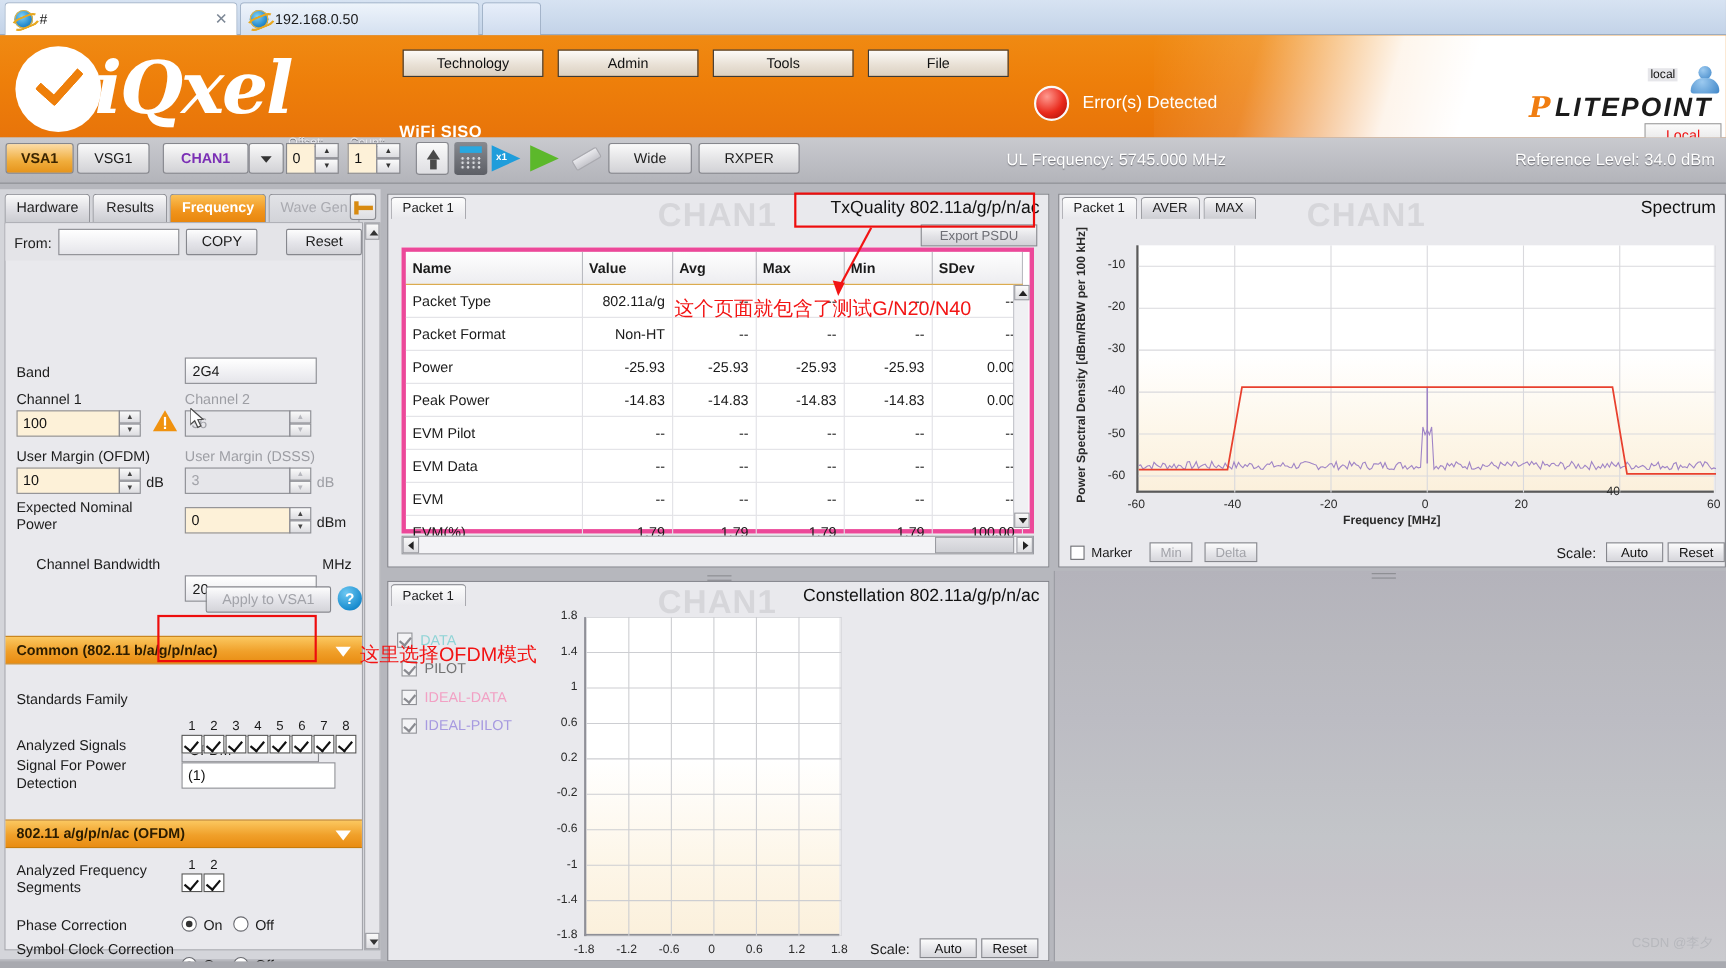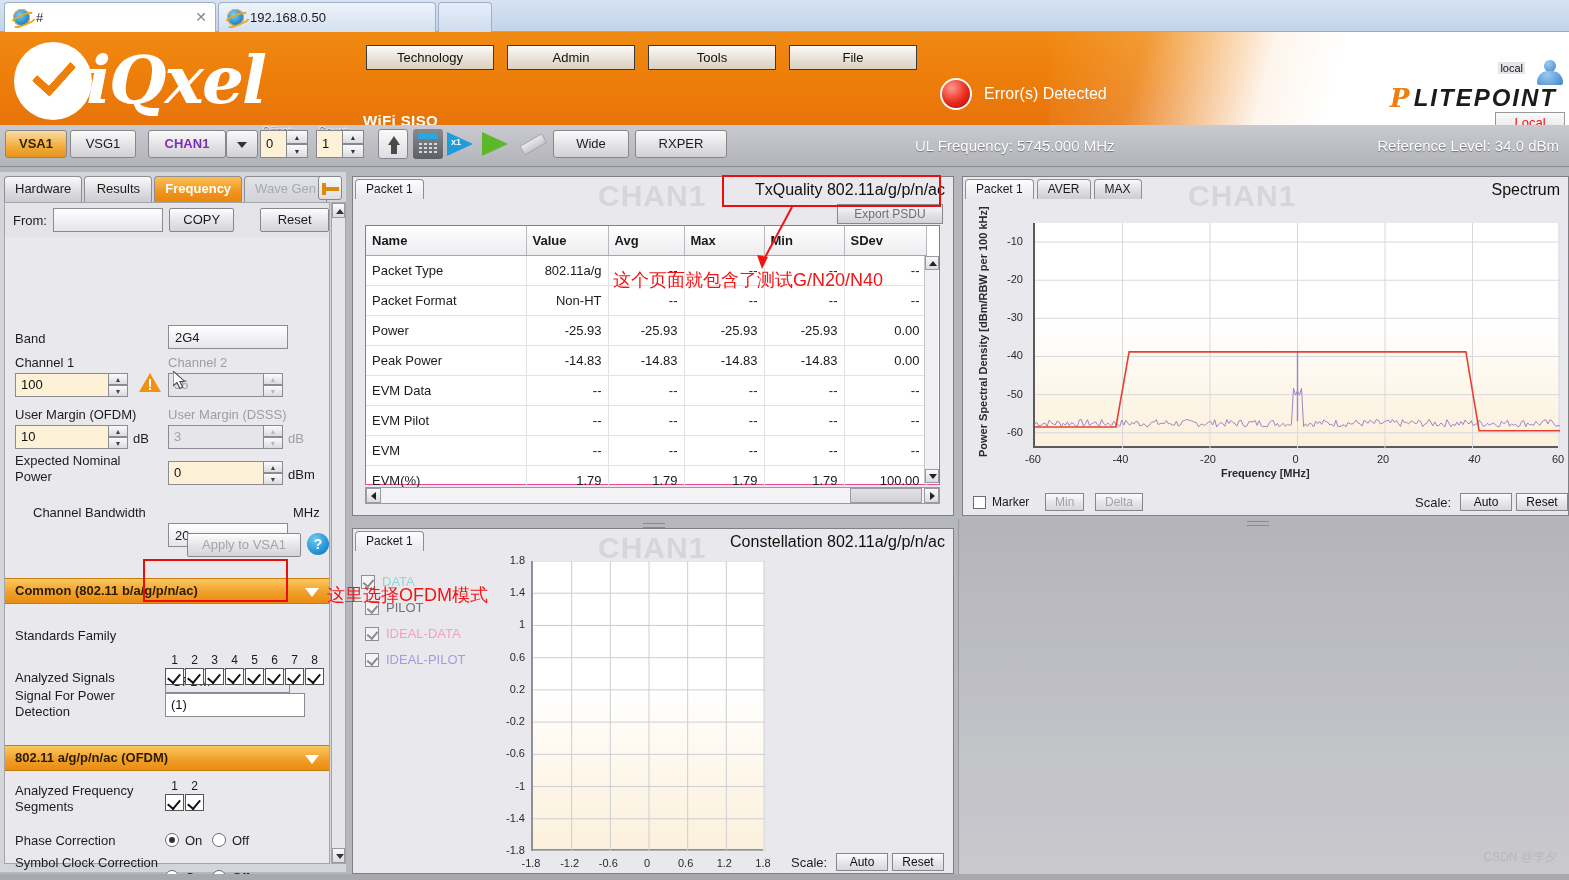--- a/index.html
+++ b/index.html
@@ -304,21 +304,21 @@
   }
   .ptab.active{ background:linear-gradient(to bottom,#fdfdfd,#e8e8ec); font-weight:normal;}
   .pnl-title{ position:absolute; right:8px; top:4px; font-size:16px; color:#111; }
   .chanwm{
     position:absolute; font-size:30px; font-weight:bold; color:#d6d6da;
     letter-spacing:1px; user-select:none;
   }
 
   
   #tbl{ position:absolute; left:12px; top:48px; width:575px; height:260px;
-    background:#fff; border:1px solid #ec4899; }
+    background:#fff; border:4px solid #ec4899; }
   table.rt{ border-collapse:collapse; width:560px; table-layout:fixed; }
   table.rt th{
     background:linear-gradient(to bottom,#fefefe,#ededf0);
     border-right:1px solid #b9bac0; border-bottom:1px solid #d8a23c;
     font-size:13px; font-weight:bold; text-align:left; padding:4px 6px; height:29px;
   }
   table.rt td{
     border-right:1px solid #e2e2e6; border-bottom:1px solid #e2e2e6;
     font-size:13px; padding:3px 6px; height:30px; text-align:right;
   }
@@ -687,29 +687,29 @@
           </tr>
           <tr>
             <td class="nm">Peak Power</td>
             <td>-14.83</td>
             <td>-14.83</td>
             <td>-14.83</td>
             <td>-14.83</td>
             <td>0.00</td>
           </tr>
           <tr>
-            <td class="nm">EVM Data</td>
+            <td class="nm">EVM Pilot</td>
             <td>--</td>
             <td>--</td>
             <td>--</td>
             <td>--</td>
             <td>--</td>
           </tr>
           <tr>
-            <td class="nm">EVM Pilot</td>
+            <td class="nm">EVM Data</td>
             <td>--</td>
             <td>--</td>
             <td>--</td>
             <td>--</td>
             <td>--</td>
           </tr>
           <tr>
             <td class="nm">EVM</td>
             <td>--</td>
             <td>--</td>
@@ -784,21 +784,21 @@
       <div class="axtxt" style="left: 44px; top: 172.475px;">-40</div>
       <div class="axtxt" style="left: 44px; top: 210.61px;">-50</div>
       <div class="axtxt" style="left: 44px; top: 248.746px;">-60</div>
     </div>
   <div id="spec-xticks">
       <div class="axtxt" style="left: 60px; top: 276px; width: 20px; text-align: center;">-60</div>
       <div class="axtxt" style="left: 147.5px; top: 276px; width: 20px; text-align: center;">-40</div>
       <div class="axtxt" style="left: 235px; top: 276px; width: 20px; text-align: center;">-20</div>
       <div class="axtxt" style="left: 322.5px; top: 276px; width: 20px; text-align: center;">0</div>
       <div class="axtxt" style="left: 410px; top: 276px; width: 20px; text-align: center;">20</div>
-      <div class="axtxt" style="left: 497.5px; top: 276px; width: 20px; text-align: right; font-style: italic;">40</div>
+      <div class="axtxt" style="left: 497.5px; top: 264px; width: 20px; text-align: left;">40</div>
       <div class="axtxt" style="left: 585px; top: 276px; width: 20px; text-align: center;">60</div>
     </div>
   <div class="axlab" style="left:258px; top:290px;">Frequency [MHz]</div>
 
   <div style="position:absolute;left:10px;top:318px;display:flex;align-items:center;gap:6px;">
     <span style="width:13px;height:13px;background:#fff;border:1px solid #6a6b71;display:inline-block;"></span>
     <span style="font-size:12px;">Marker</span>
   </div>
   <div class="sbtnsm dim" style="left:82px; top:316px;">Min</div>
   <div class="sbtnsm dim" style="left:132px;top:316px;">Delta</div>

